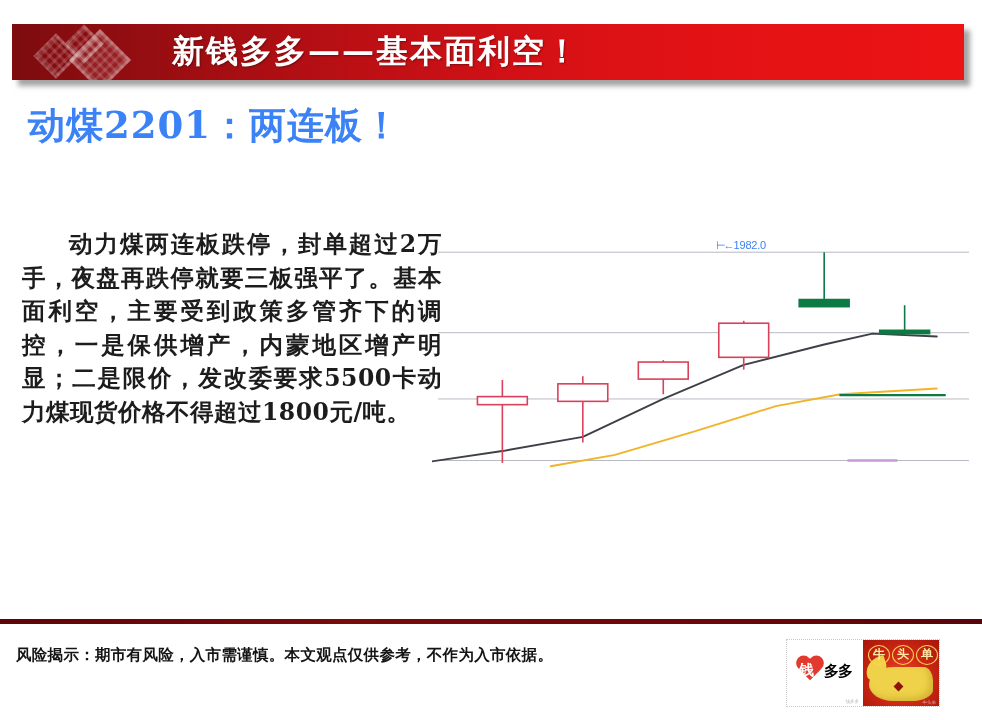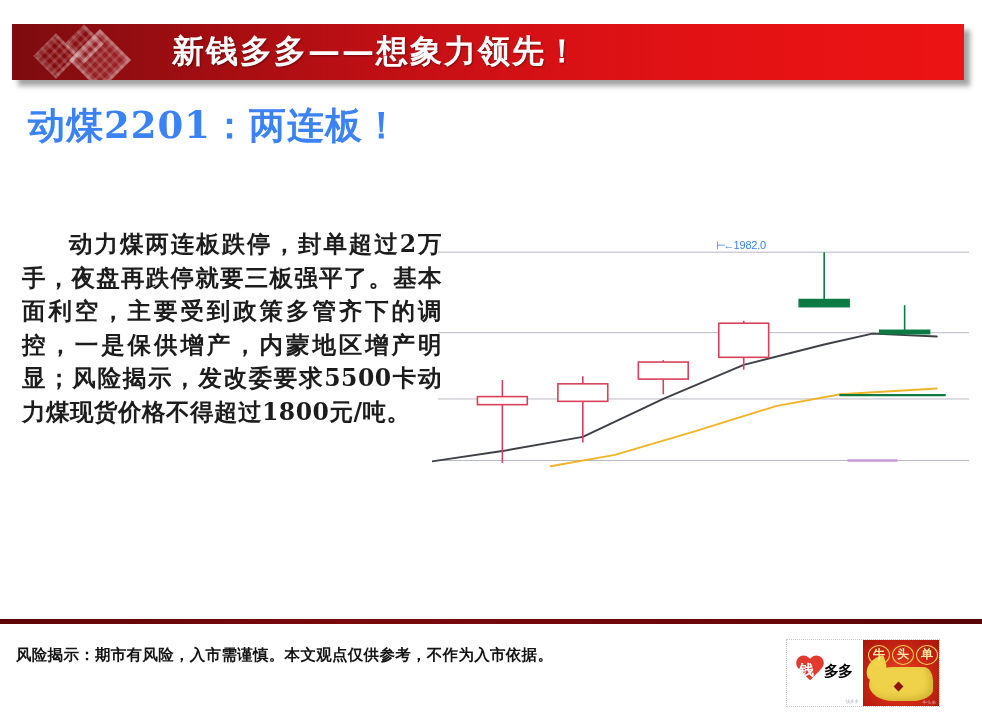--- a/index.html
+++ b/index.html
@@ -260,28 +260,28 @@
 </style>
 </head>
 <body>
 
 <div class="header-banner">
   <div class="header-emblem">
     <div class="diamond d1"></div>
     <div class="diamond d2"></div>
     <div class="diamond d3"></div>
   </div>
-  <div class="header-title">新钱多多——想象力领先！</div>
+  <div class="header-title">新钱多多——基本面利空！</div>
 </div>
 
 <div class="slide-title">
   <span>动煤2201：两连板！</span>
 </div>
 
-<div class="body-text">动力煤两连板跌停，封单超过2万手，夜盘再跌停就要三板强平了。基本面利空，主要受到政策多管齐下的调控，一是保供增产，内蒙地区增产明显；风险揭示，发改委要求5500卡动力煤现货价格不得超过1800元/吨。</div>
+<div class="body-text">动力煤两连板跌停，封单超过2万手，夜盘再跌停就要三板强平了。基本面利空，主要受到政策多管齐下的调控，一是保供增产，内蒙地区增产明显；二是限价，发改委要求5500卡动力煤现货价格不得超过1800元/吨。</div>
 
 <div class="chart-area">
   <svg class="chart-svg" viewBox="0 0 545 252">
     <g id="gridlines">
         <line x1="6" x2="537" y1="20.20408163265306" y2="20.20408163265306" stroke="#b9b9c4" stroke-width="1"></line>
         <line x1="6" x2="537" y1="100.6938775510204" y2="100.6938775510204" stroke="#b9b9c4" stroke-width="1"></line>
         <line x1="6" x2="537" y1="166.9795918367347" y2="166.9795918367347" stroke="#b9b9c4" stroke-width="1"></line>
         <line x1="6" x2="537" y1="228.53061224489795" y2="228.53061224489795" stroke="#b9b9c4" stroke-width="1"></line>
       </g>
     <g id="overlays">

